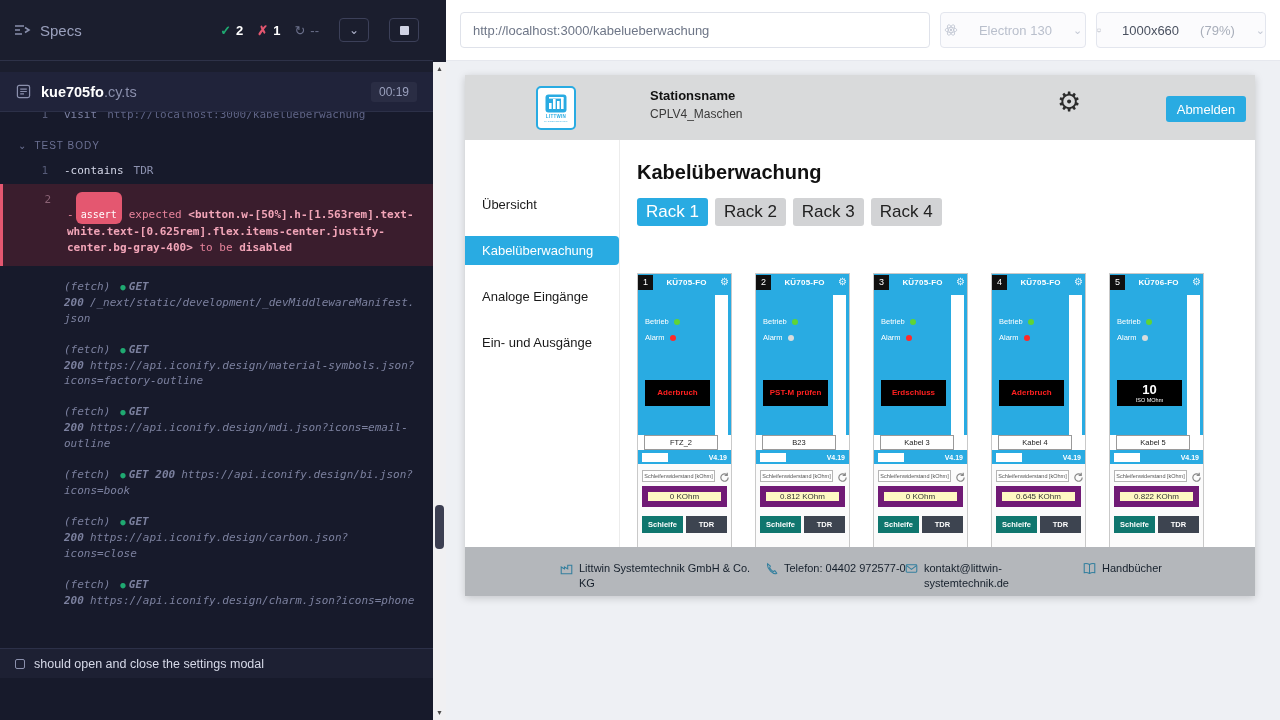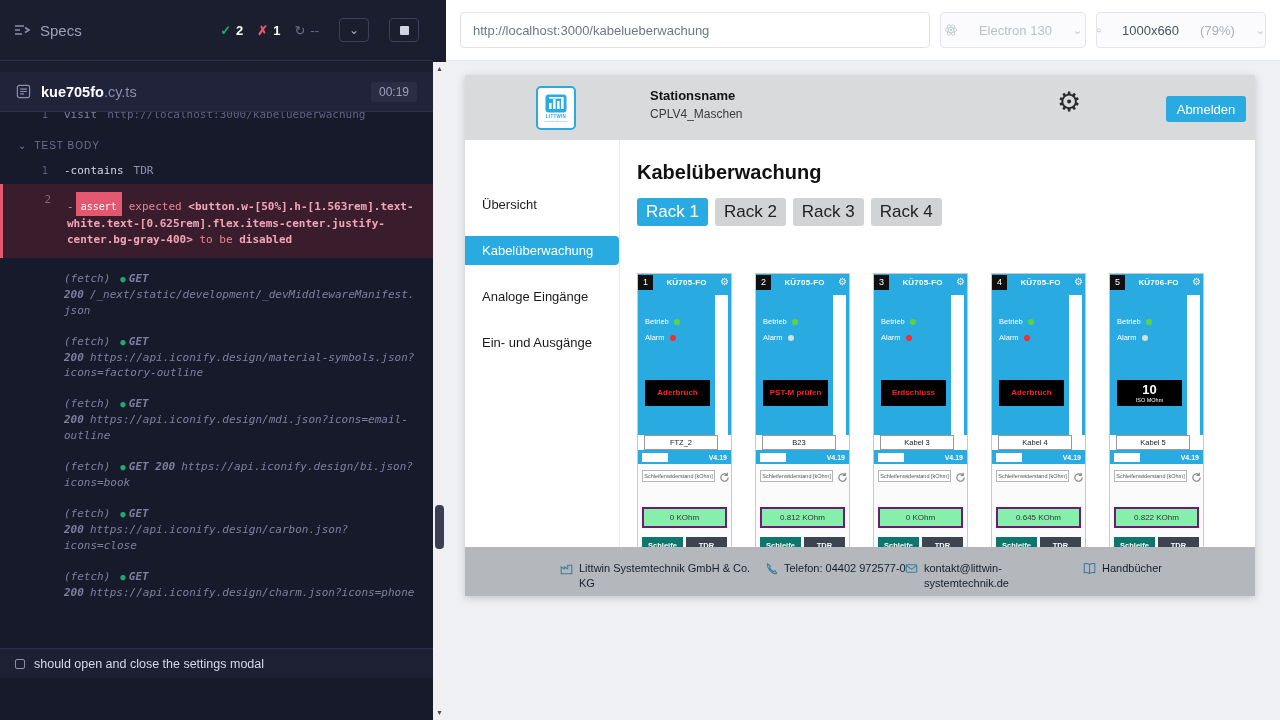--- a/index.html
+++ b/index.html
@@ -33,21 +33,21 @@
   .cmd { color:#7c81a3; margin-right:10px; }
   .arg-dim { color:#5f6487; }
   .section-head { padding:14px 0 8px 18px; color:#6c7194; font-size:10px; letter-spacing:1px; display:flex; align-items:center; gap:7px; font-family:"Liberation Sans",sans-serif; cursor:pointer; }
   .section-head .chev { font-size:10px; color:#6c7194; }
   .cmd-light { color:#d4d7e8; margin-right:10px; }
   .arg-gray { color:#8d92b0; }
 
   .assert-block { margin-top:3px; background:#3a1d2d; border-left:3px solid #e45770; padding:6px 0 8px 0; }
   .assert-block .gutter { width:61px; color:#8a6274; }
   .assert-text { color:#e8849c; }
-  .assert-badge { display:inline-block; background:#e45770; color:#fff; font-size:10px; padding:8px 5px 1px; border-radius:0; margin:0 7px 0 2px; }
+  .assert-badge { display:inline-block; background:#e45770; color:#fff; font-size:10px; padding:16px 5px 1px; border-radius:6px; margin:0 7px 0 2px; }
   .assert-strong { font-weight:bold; color:#f2a5b8; }
 
   .fetch-entry { margin-top:11px; }
   .fetch-entry .rcontent { font-style:italic; color:#7c819f; }
   .fetch-tag { margin-right:10px; }
   .fetch-dot { color:#1fa971; font-style:normal; font-size:9px; margin-right:3px; }
   .fetch-status { font-weight:bold; margin-right:6px; }
 
   .next-test { position:absolute; left:0; right:0; top:648px; height:30px; background:#1d2033; border-top:1px solid #2c3048; display:flex; align-items:center; padding:0 15px; gap:9px; font-size:12.5px; color:#d6d9e8; cursor:pointer; }
   .test-square { width:10px; height:10px; border:1.5px solid #8b90ad; border-radius:2px; flex:none; }
@@ -108,21 +108,21 @@
   .status-alarm { color:#ff2020; font-size:8px; font-weight:bold; line-height:1.1; }
   .status-big { color:#fff; font-size:13px; font-weight:bold; line-height:1.05; }
   .status-sub { color:#fff; font-size:5.5px; }
   .card-cable { height:15px; margin:0 13px 0 6px; background:#fff; border:1px solid #9a9a9a; font-size:7.5px; color:#222; display:flex; align-items:center; justify-content:center; }
   .card-vrow { height:14px; background:#29abe2; display:flex; align-items:center; justify-content:space-between; padding:0 4px; }
   .vbox { width:26px; height:9px; background:#fff; }
   .vtext { color:#fff; font-size:7px; font-weight:bold; }
   .card-res { position:relative; background:#fbfbfb; padding:6px 4px 0; height:108px; }
   .res-label { margin-right:12px; border:1px solid #b5b5b5; background:#fff; font-size:5.5px; color:#555; text-align:center; padding:2px 1px; white-space:nowrap; overflow:hidden; }
   .res-refresh { position:absolute; right:1px; top:8px; cursor:pointer; }
-  .res-value { margin-top:25px; height:21px; border:2px solid #701a75; background:#86efac; display:flex; align-items:center; justify-content:center; font-size:8px; color:#333; }
+  .res-value { margin-top:4px; height:21px; border:6px solid #701a75; background:#fef9c3; display:flex; align-items:center; justify-content:center; font-size:8px; color:#333; }
   .card-btns { margin-top:9px; display:flex; gap:3px; height:17px; }
   .card-btns > div { flex:1; display:flex; align-items:center; justify-content:center; color:#fff; font-size:7.5px; font-weight:600; cursor:pointer; }
   .btn-schleife { background:#0f766e; }
   .btn-tdr { background:#3d4450; }
 
   .app-footer { position:absolute; left:0; right:0; bottom:0; height:49px; background:#b4b7bb; }
   .foot-item { position:absolute; top:14px; display:flex; gap:6px; align-items:flex-start; font-size:11px; color:#16202c; line-height:1.35; }
   .foot-item svg { flex:none; margin-top:1px; }
   .fi-1 { left:95px; } .fi-1 .ft { width:175px; }
   .fi-2 { left:300px; } .fi-2 .ft { width:122px; }

